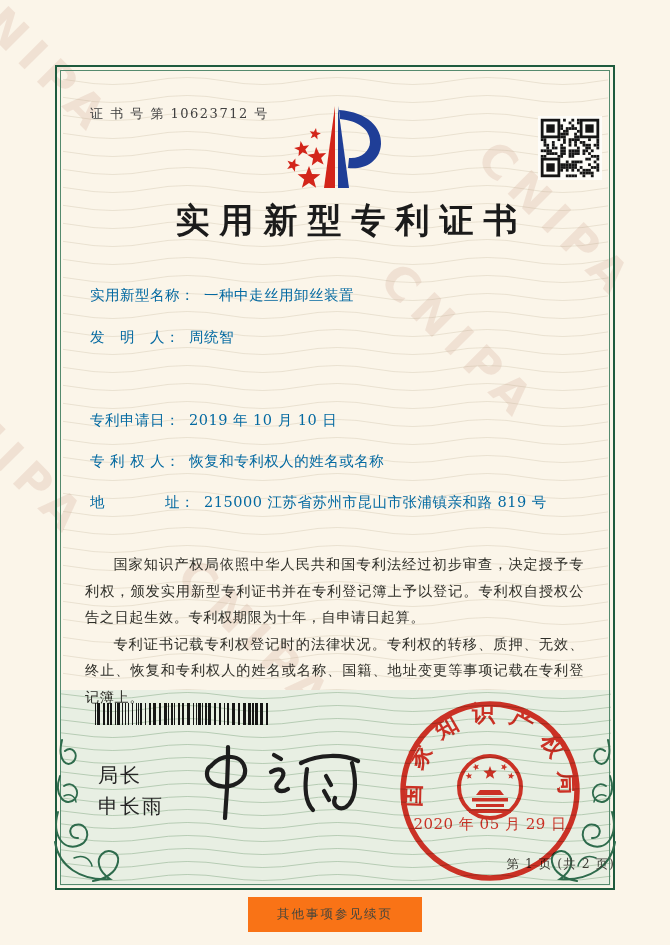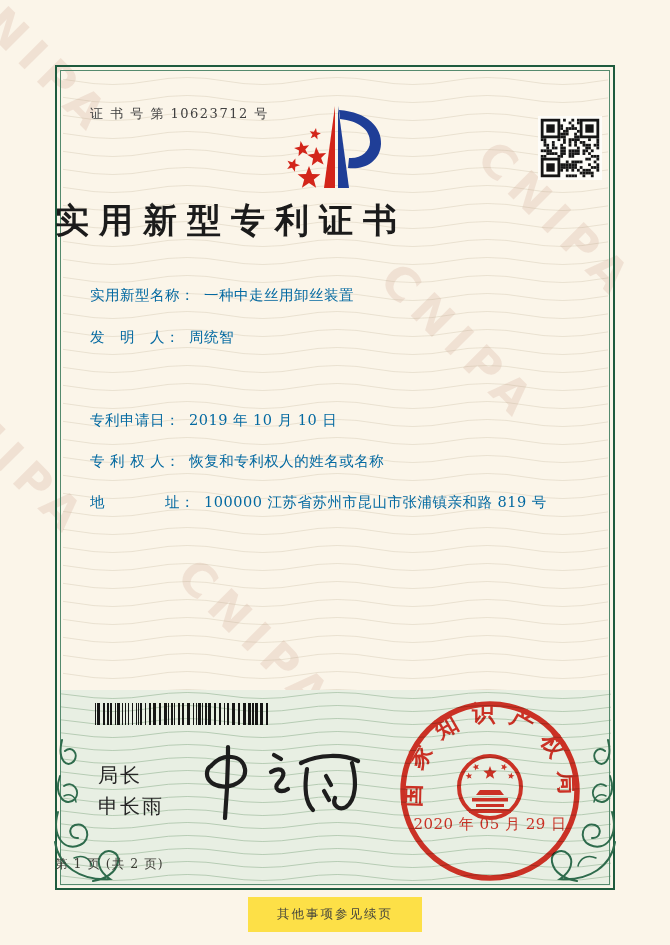--- a/index.html
+++ b/index.html
@@ -32,21 +32,21 @@
   }
   .orn-svg{position:absolute;left:48px;top:738px;z-index:4;pointer-events:none;}
   .cert-no{
     position:absolute;left:90px;top:105px;z-index:5;
     font-size:13px;letter-spacing:1.5px;color:#404040;
   }
   .logo-svg{position:absolute;left:262px;top:96px;z-index:5;}
   .qr-svg{position:absolute;left:538px;top:116px;z-index:5;background:#fdfcf8;}
   .title{
     position:absolute;left:55px;top:198px;width:593px;z-index:5;
-    font-size:34px;font-weight:700;
+    text-align:center;font-size:34px;font-weight:700;
     letter-spacing:10px;color:#1b1b1b;
   }
   .field-row{
     position:absolute;left:90px;z-index:5;font-size:14.5px;color:#0369a1;
     letter-spacing:0.5px;white-space:nowrap;
   }
   .field-row .value{margin-left:9px;}
   .field-col2{position:absolute;left:262px;top:0;}
   .body-text{
     position:absolute;left:85px;top:551px;width:499px;z-index:5;
@@ -57,25 +57,25 @@
   .barcode-svg{position:absolute;left:95px;top:703px;z-index:5;}
   .issuer{
     position:absolute;left:98px;top:760px;z-index:5;
     font-family:"DejaVu Sans","Liberation Sans",sans-serif;
     font-size:20px;color:#262626;line-height:31px;letter-spacing:2px;
   }
   .sig-svg{position:absolute;left:195px;top:742px;z-index:6;}
   .seal-svg{position:absolute;left:398px;top:699px;z-index:7;mix-blend-mode:multiply;opacity:.93;}
   .page-num{
     position:absolute;left:55px;top:856px;width:560px;z-index:5;
-    text-align:left;font-size:12.5px;color:#3d3d36;letter-spacing:1px;
+    text-align:right;font-size:12.5px;color:#3d3d36;letter-spacing:1px;
   }
   .footer-note{
     position:absolute;left:335px;top:897px;transform:translateX(-50%);z-index:5;
-    background:#fde047;padding:9px 29px;
+    background:#f97316;padding:9px 29px;
     font-size:12.5px;color:#45453c;letter-spacing:2px;
   }
 </style>
 </head>
 <body>
 
 <div class="page">
 
   <div class="watermark" style="left:-18px;top:-34px">CNIPA</div>
   <div class="watermark" style="left:505px;top:130px">CNIPA</div>
@@ -293,23 +293,27 @@
   <div class="field-row" style="top:328px">
     <span>发　明　人：</span><span class="value">周统智</span>
   </div>
   <div class="field-row" style="top:411px">
     <span>专利申请日：</span><span class="value">2019 年 10 月 10 日</span>
   </div>
   <div class="field-row" style="top:452px">
     <span>专 利 权 人：</span><span class="value">恢复和专利权人的姓名或名称</span>
   </div>
   <div class="field-row" style="top:493px">
-    <span>地　　　　址：</span><span class="value">100000 江苏省苏州市昆山市张浦镇亲和路 819 号</span>
-  </div>
-
+    <span>地　　　　址：</span><span class="value">215000 江苏省苏州市昆山市张浦镇亲和路 819 号</span>
+  </div>
+
+  <div class="body-text">
+    <p>国家知识产权局依照中华人民共和国专利法经过初步审查，决定授予专利权，颁发实用新型专利证书并在专利登记簿上予以登记。专利权自授权公告之日起生效。专利权期限为十年，自申请日起算。</p>
+    <p>专利证书记载专利权登记时的法律状况。专利权的转移、质押、无效、终止、恢复和专利权人的姓名或名称、国籍、地址变更等事项记载在专利登记簿上。</p>
+  </div>
 
   <svg class="barcode-svg" width="175" height="22" viewBox="0 0 175 22" id="barcode">
       <rect x="0" y="0" width="1" height="22" fill="#161616"></rect>
       <rect x="2" y="0" width="3" height="22" fill="#161616"></rect>
       <rect x="8" y="0" width="2" height="22" fill="#161616"></rect>
       <rect x="12" y="0" width="2" height="22" fill="#161616"></rect>
       <rect x="15" y="0" width="2" height="22" fill="#161616"></rect>
       <rect x="20" y="0" width="1" height="22" fill="#161616"></rect>
       <rect x="22" y="0" width="3" height="22" fill="#161616"></rect>
       <rect x="27" y="0" width="1" height="22" fill="#161616"></rect>

